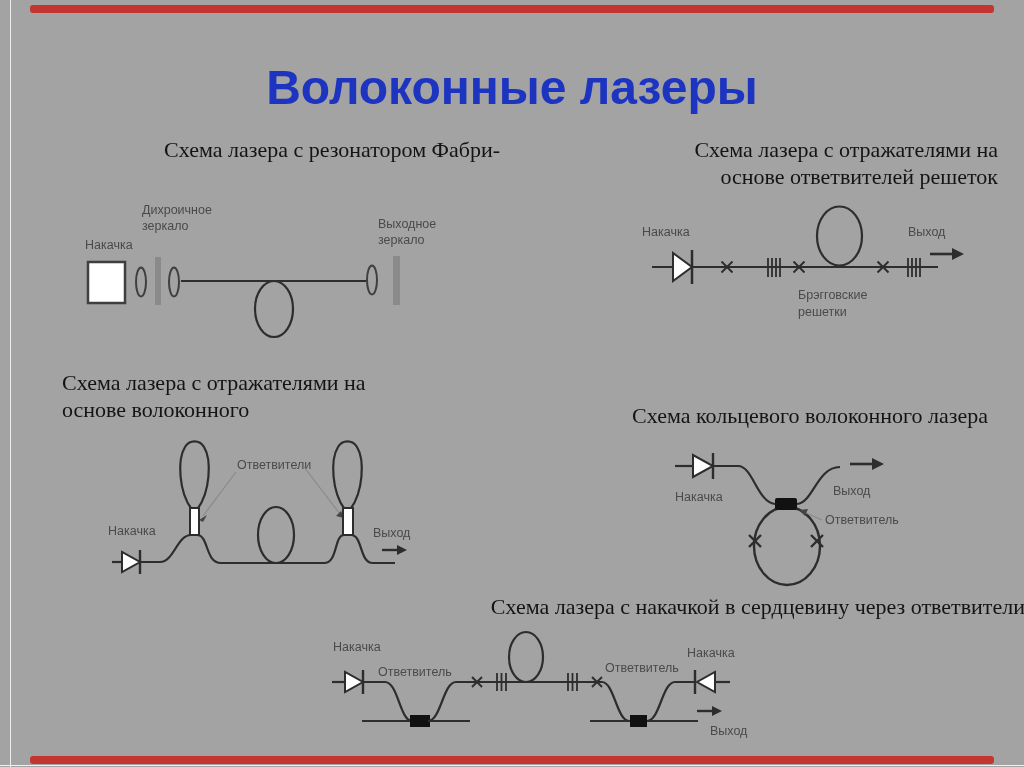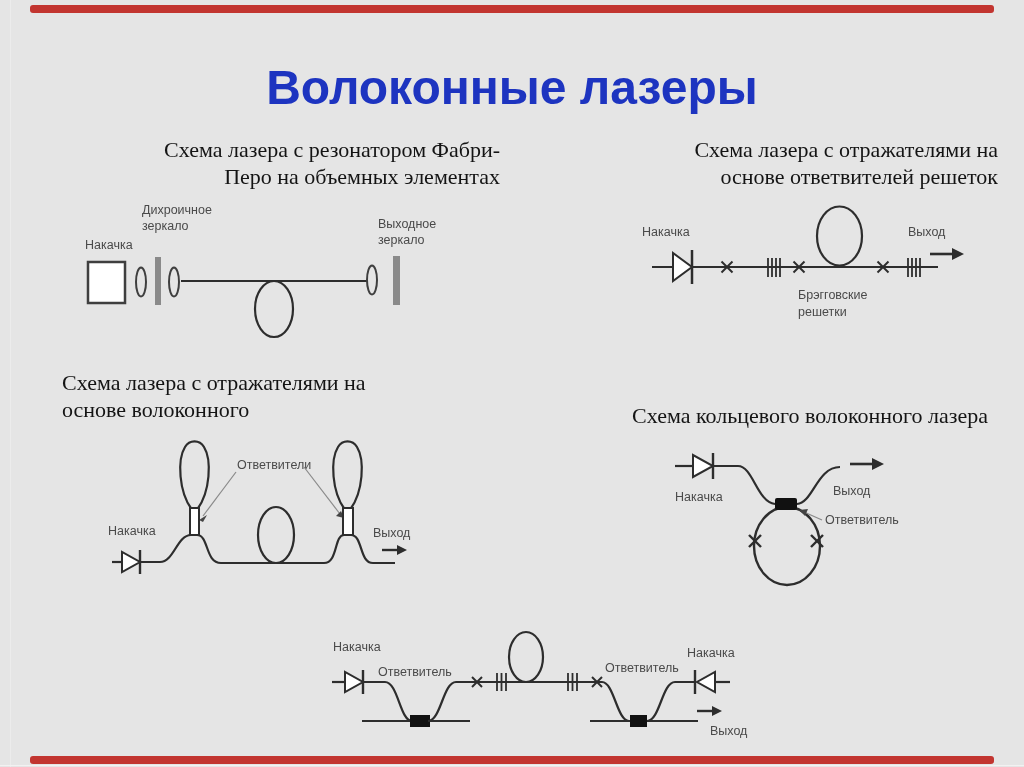--- a/index.html
+++ b/index.html
@@ -1,16 +1,16 @@
 <!DOCTYPE html>
 <html><head>
 <meta charset="utf-8">
 <style>
   html,body{margin:0;padding:0;background:#fff;}
-  .slide{position:relative;width:1024px;height:767px;background:#e5e5e5;overflow:hidden;
+  .slide{position:relative;width:1024px;height:767px;background:#a3a3a3;overflow:hidden;
          font-family:"Liberation Sans",sans-serif;}
   .accent-bar{position:absolute;left:30px;width:964px;height:8px;background:#c23530;border-radius:3px;}
   .accent-top{top:5px;}
   .accent-bottom{top:756px;}
   .edge-line{position:absolute;left:10px;top:0;width:1px;height:767px;background:#ececec;}
   .bottom-line{position:absolute;left:0;top:765px;width:1024px;height:1px;background:#f2f2f2;}
   .title{position:absolute;left:0;top:60px;width:1024px;text-align:center;
          font-family:"Liberation Sans",sans-serif;font-weight:700;font-size:48px;
          color:#1d34c0;letter-spacing:0px;}
   .caption{position:absolute;font-family:"Liberation Serif",serif;font-size:22px;
@@ -26,35 +26,35 @@
 <div class="slide">
   <div class="accent-bar accent-top"></div>
   <div class="accent-bar accent-bottom"></div>
   <div class="edge-line"></div>
   <div class="bottom-line"></div>
 
   <div class="title">Волоконные лазеры</div>
 
   <div class="caption cap-center" style="left:60px;top:136px;width:440px;">
     <div>Схема лазера с резонатором Фабри-</div>
-    <div>Перо на объемных элементах</div>
   </div>
 
   <div class="caption cap-center" style="left:588px;top:136px;width:410px;">
     <div>Схема лазера с отражателями на</div>
     <div>основе ответвителей решеток</div>
   </div>
 
   <div class="caption cap-left" style="left:62px;top:369px;width:390px;">
     <div>Схема лазера с отражателями на</div>
     <div>основе волоконного</div>
   </div>
 
   <div class="caption cap-center" style="left:553px;top:402px;width:435px;">Схема кольцевого волоконного лазера</div>
 
+  <div class="caption cap-center" style="left:205px;top:593px;width:820px;">Схема лазера с накачкой в сердцевину через ответвители</div>
 
   <svg class="fig" style="left:75px;top:195px;" width="370" height="150" viewBox="0 0 370 150">
     <text x="10" y="54">Накачка</text>
     <text x="67" y="19">Дихроичное</text>
     <text x="67" y="35">зеркало</text>
     <text x="303" y="33">Выходное</text>
     <text x="303" y="49">зеркало</text>
     <rect x="13" y="67" width="37" height="41" fill="#ffffff" stroke="#3f3f3f" stroke-width="2.5"></rect>
     <ellipse cx="66" cy="87" rx="5" ry="14.5" fill="none" stroke="#3f3f3f" stroke-width="2"></ellipse>
     <rect x="80" y="62" width="6" height="48" fill="#8a8a8a"></rect>

